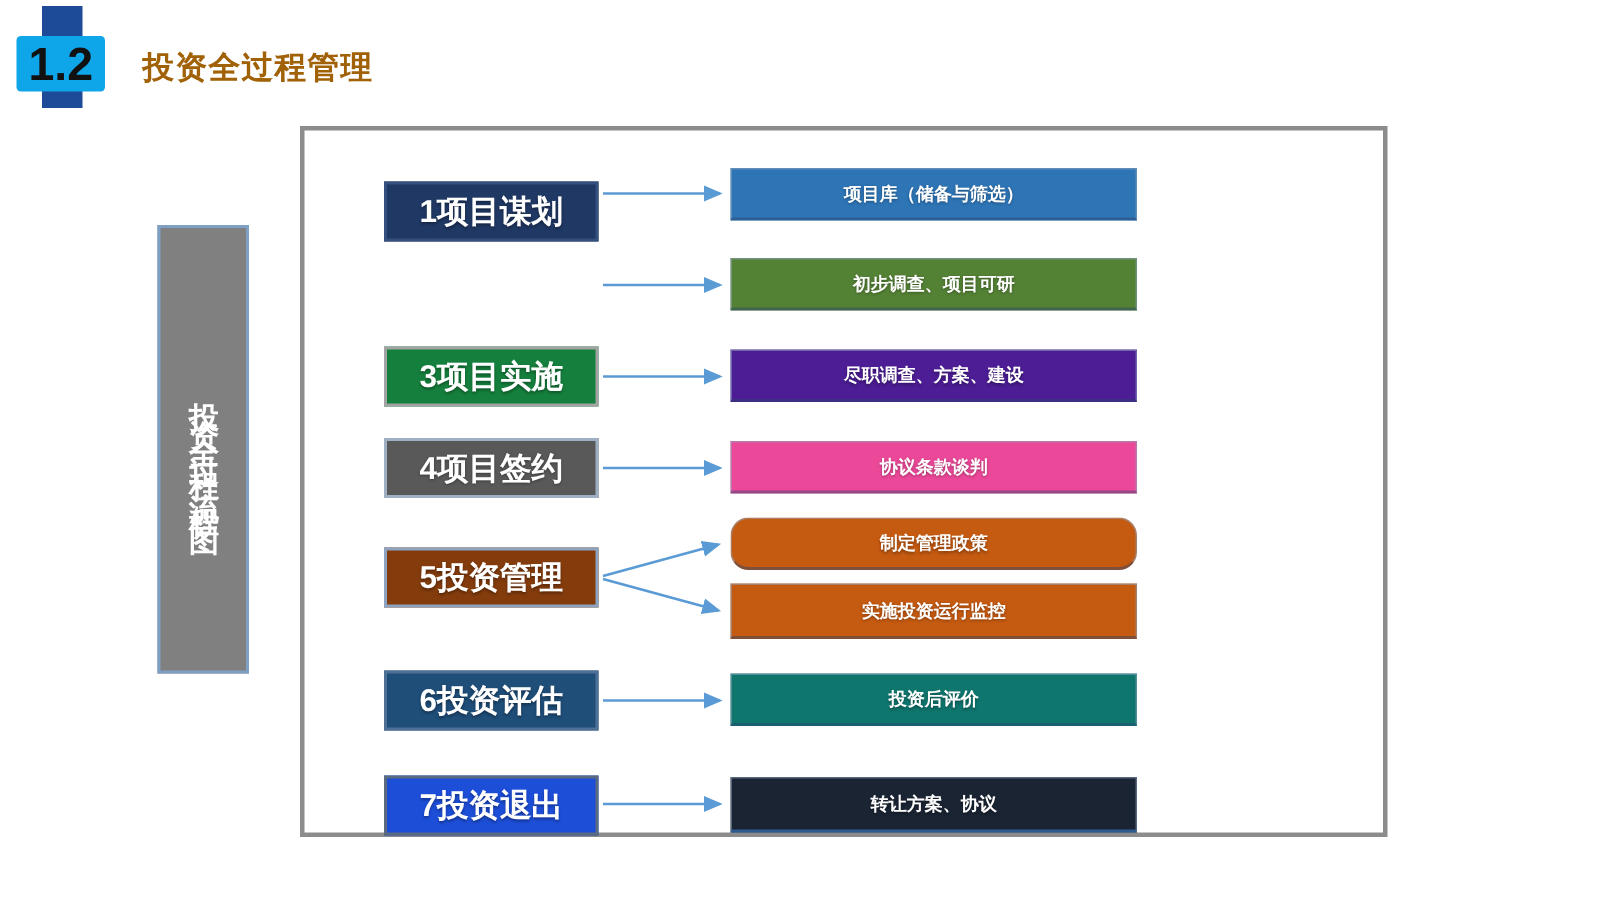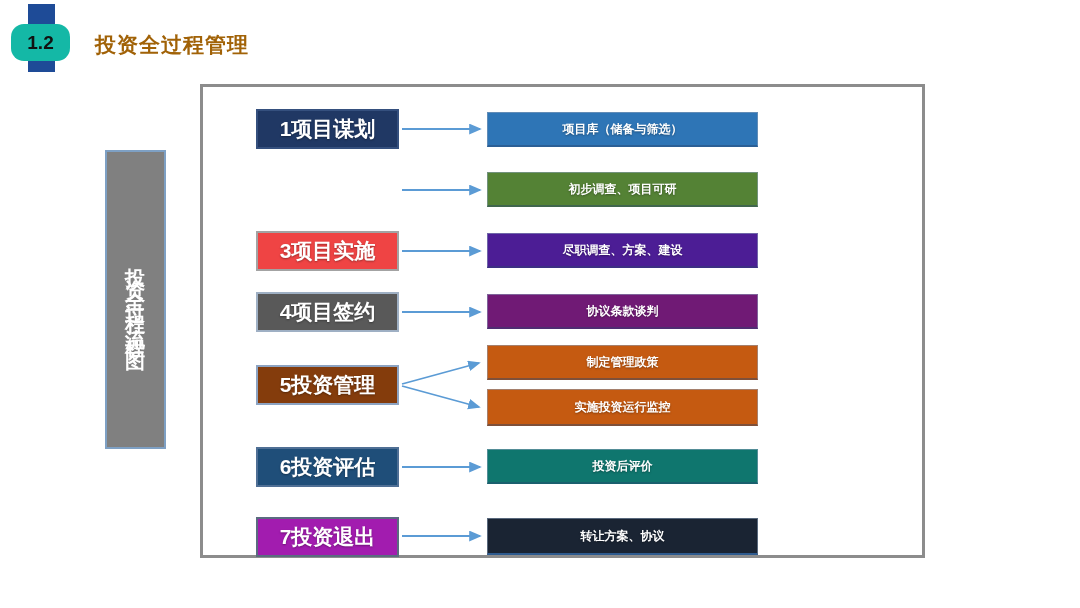--- a/index.html
+++ b/index.html
@@ -4,23 +4,23 @@
 <style>
   html,body{margin:0;padding:0;}
   body{
     width:1080px;height:608px;position:relative;background:#ffffff;overflow:hidden;
     font-family:"Liberation Sans","DejaVu Sans",sans-serif;
   }
   
   .badge-wrap{position:absolute;left:0;top:0;width:90px;height:80px;}
   .badge-bar{position:absolute;left:28px;top:4px;width:27px;height:68px;background:#1e4b97;}
   .badge-num{
-    position:absolute;left:11px;top:24px;width:59px;height:37px;background:#14b8a6;
-    border-radius:13px;display:flex;align-items:center;justify-content:center;
-    font-size:19px;font-weight:bold;color:#111;z-index:2;
+    position:absolute;left:11px;top:24px;width:59px;height:37px;background:#0ea5e9;
+    border-radius:3px;display:flex;align-items:center;justify-content:center;
+    font-size:31px;font-weight:bold;color:#111;z-index:2;
   }
   .page-title{
     position:absolute;left:95px;top:31px;font-size:21px;font-weight:bold;color:#a16207;
     letter-spacing:1px;white-space:nowrap;
   }
   
   .side-label{
     position:absolute;left:105px;top:150px;width:61px;height:299px;
     background:#808080;border:2px solid #7ea0c4;box-sizing:border-box;
     display:flex;align-items:center;justify-content:center;
@@ -37,41 +37,41 @@
   .arrow-layer{position:absolute;left:0;top:0;width:100%;height:100%;}
   .box{
     position:absolute;box-sizing:border-box;display:flex;align-items:center;justify-content:center;
     color:#fff;font-weight:bold;white-space:nowrap;
     text-shadow:0 1px 2px rgba(0,0,0,0.35);
   }
   .step{left:53px;width:143px;height:40px;font-size:21px;border:2px solid #8fa3bd;}
   .out{left:284px;width:271px;height:35px;font-size:12px;border:1px solid rgba(140,160,185,0.55);
        border-bottom:2px solid rgba(40,70,110,0.45);}
   
-  .s1{top:22px;}  .o1{top:25px;}
+  .s1{top:34px;}  .o1{top:25px;}
   .s2{top:83px;}  .o2{top:85px;}
   .s3{top:144px;} .o3{top:146px;}
   .s4{top:205px;} .o4{top:207px;}
-  .s5{top:278px;} .o5a{top:258px;} .o5b{top:302px;height:37px;}
+  .s5{top:278px;} .o5a{top:258px;border-radius:12px;} .o5b{top:302px;height:37px;}
   .s6{top:360px;} .o6{top:362px;}
   .s7{top:430px;} .o7{top:431px;height:37px;}
   
   .c-step1{background:#203864;border-color:#35507e;}
   .c-out1 {background:#2e75b6;}
   .c-step2{background:#385723;border-color:#6f8c5a;}
   .c-out2 {background:#548235;}
-  .c-step3{background:#ef4444;border-color:#a3a3a3;}
+  .c-step3{background:#15803d;border-color:#a3a3a3;}
   .c-out3 {background:#4c1d95;}
   .c-step4{background:#595959;border-color:#9fb0c4;}
-  .c-out4 {background:#701a75;}
+  .c-out4 {background:#ec4899;}
   .c-step5{background:#843c0c;border-color:#8ca3c2;}
   .c-out5 {background:#c55a11;}
   .c-step6{background:#1f4e79;border-color:#4f6f95;}
   .c-out6 {background:#0f766e;}
-  .c-step7{background:#a21caf;border-color:#5a6b80;}
+  .c-step7{background:#1d4ed8;border-color:#5a6b80;}
   .c-out7 {background:#1a2433;border-bottom-color:#2e5b8f;}
 </style>
 </head>
 <body>
 
 <div class="badge-wrap">
   <div class="badge-bar"></div>
   <div class="badge-num">1.2</div>
 </div>
 <div class="page-title">投资全过程管理</div>

